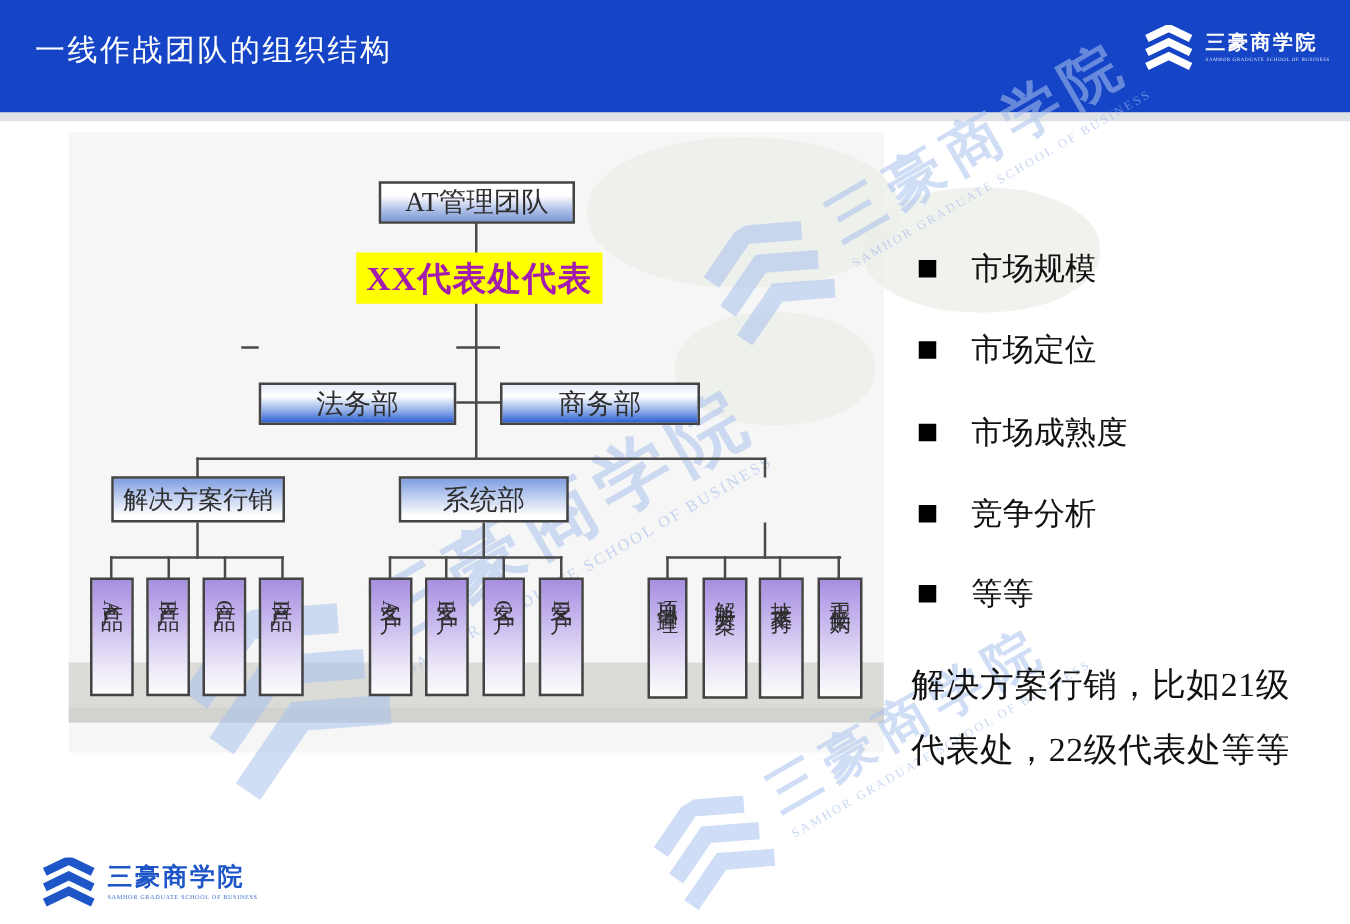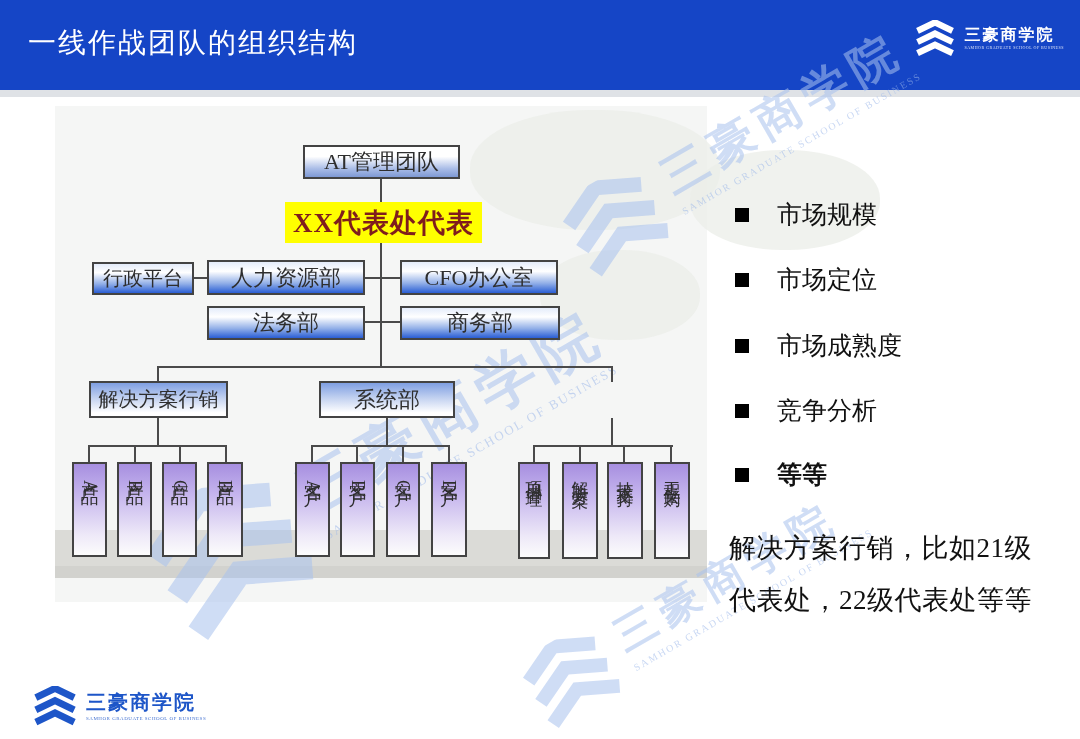--- a/index.html
+++ b/index.html
@@ -1,21 +1,21 @@
 <!DOCTYPE html>
 <html><head>
 <meta charset="utf-8">
 <style>
   html,body{margin:0;padding:0;background:#ffffff;}
   body{font-family:"Liberation Serif", serif;}
   #stage{position:relative;width:1080px;height:739px;background:#ffffff;overflow:hidden;}
 
   
   .title-bar{position:absolute;left:0;top:0;width:1080px;height:90px;background:#1545c6;}
-  .title-bar h1{position:absolute;left:28px;top:24px;margin:0;font-size:28px;font-weight:normal;
+  .title-bar h1{position:absolute;left:28px;top:24px;margin:0;font-size:24px;font-weight:normal;
     color:#ffffff;letter-spacing:2px;white-space:nowrap;}
   .header-strip{position:absolute;left:0;top:90px;width:1080px;height:7px;background:#dfe2e6;}
 
   .logo-lockup{position:absolute;display:flex;align-items:center;gap:8px;}
   .logo-col{display:flex;flex-direction:column;line-height:1;}
   .logo-name{font-weight:bold;letter-spacing:2px;white-space:nowrap;}
   .logo-sub{letter-spacing:.5px;white-space:nowrap;opacity:.85;transform-origin:left top;}
   .chev{display:block;}
 
   .hdr-logo{right:16px;top:20px;color:#ffffff;}
@@ -41,21 +41,21 @@
 
   
   .ln{position:absolute;background:#4a4a4a;z-index:2;}
   .bx{position:absolute;box-sizing:border-box;border:2px solid #434343;display:flex;
       align-items:center;justify-content:center;font-size:22px;color:#2e2e2e;
       white-space:nowrap;z-index:3;}
   .grad-at{background:linear-gradient(180deg,#ffffff 0%,#ffffff 32%,#aabde7 72%,#7e99d4 100%);}
   .grad-blue{background:linear-gradient(180deg,#e4ecfa 0%,#ffffff 30%,#93b0e8 68%,#2a5ed4 100%);}
   .grad-blue-rev{background:linear-gradient(180deg,#7f9fe2 0%,#c6d4f1 48%,#ffffff 90%);}
   .grad-purple{background:linear-gradient(180deg,#a78fe0 0%,#c2b1ec 30%,#eee9f8 78%,#fcfcfc 100%);}
-  .yellow{background:#ffff00;border:none;font-weight:bold;font-size:27px;color:#7f1d1d;letter-spacing:1px;}
+  .yellow{background:#ffff00;border:none;font-weight:bold;font-size:27px;color:#a21caf;letter-spacing:1px;}
   .vbox{writing-mode:vertical-rl;text-orientation:mixed;font-size:18px;letter-spacing:6px;
         padding-top:4px;justify-content:flex-start;}
   .vbox.f4{font-size:17px;letter-spacing:3px;}
 
   .caption{position:absolute;left:158px;top:610px;font-size:31px;color:#161616;
            letter-spacing:2px;z-index:3;white-space:nowrap;}
 
   
   .rp-heading{position:absolute;left:731px;top:131px;font-size:25px;color:#111;
               letter-spacing:1px;z-index:3;white-space:nowrap;}
@@ -161,23 +161,20 @@
   <div class="ln" style="left:533px;top:445px;width:140px;height:2px;"></div>
   <div class="ln" style="left:533px;top:445px;width:2px;height:18px;"></div>
   <div class="ln" style="left:579px;top:445px;width:2px;height:18px;"></div>
   <div class="ln" style="left:623px;top:445px;width:2px;height:18px;"></div>
   <div class="ln" style="left:670px;top:445px;width:2px;height:18px;"></div>
 
   <div class="bx grad-at" style="left:303px;top:145px;width:157px;height:34px;">AT管理团队</div>
 
   <div class="bx yellow" style="left:285px;top:202px;width:197px;height:41px;">XX代表处代表</div>
 
-  <div class="bx grad-blue" style="left:92px;top:262px;width:102px;height:33px;font-size:20px;">行政平台</div>
-  <div class="bx grad-blue" style="left:207px;top:260px;width:158px;height:35px;">人力资源部</div>
-  <div class="bx grad-blue" style="left:400px;top:260px;width:158px;height:35px;">CFO办公室</div>
   <div class="bx grad-blue" style="left:207px;top:306px;width:158px;height:34px;">法务部</div>
   <div class="bx grad-blue-rev" style="left:89px;top:381px;width:139px;height:37px;font-size:20px;">解决方案行销</div>
 
   <div class="bx grad-blue" style="left:400px;top:306px;width:160px;height:34px;">商务部</div>
   <div class="bx grad-blue-rev" style="left:319px;top:381px;width:136px;height:37px;">系统部</div>
 
   <div class="bx grad-purple vbox" style="left:72px;top:462px;width:35px;height:95px;">产品A</div>
   <div class="bx grad-purple vbox" style="left:117px;top:462px;width:35px;height:95px;">产品B</div>
   <div class="bx grad-purple vbox" style="left:162px;top:462px;width:35px;height:95px;">产品C</div>
   <div class="bx grad-purple vbox" style="left:207px;top:462px;width:36px;height:95px;">产品D</div>
@@ -203,21 +200,21 @@
     <span>市场定位</span>
   </div>
   <div class="bullet" style="top:329px;">
     <span class="sq"></span>
     <span>市场成熟度</span>
   </div>
   <div class="bullet" style="top:394px;justify-content:flex-end;">
     <span class="sq"></span>
     <span>竞争分析</span>
   </div>
-  <div class="bullet" style="top:458px;font-weight:bold;">
+  <div class="bullet" style="top:458px;">
     <span class="sq"></span>
     <span>等等</span>
   </div>
 
   <div class="rp-note">解决方案行销，比如21级
 代表处，22级代表处等等</div>
 
   <div class="logo-lockup ftr-logo">
     <svg class="chev" width="46" height="40" viewBox="0 0 60 52">
       <g fill="none" stroke="currentColor" stroke-width="9">

